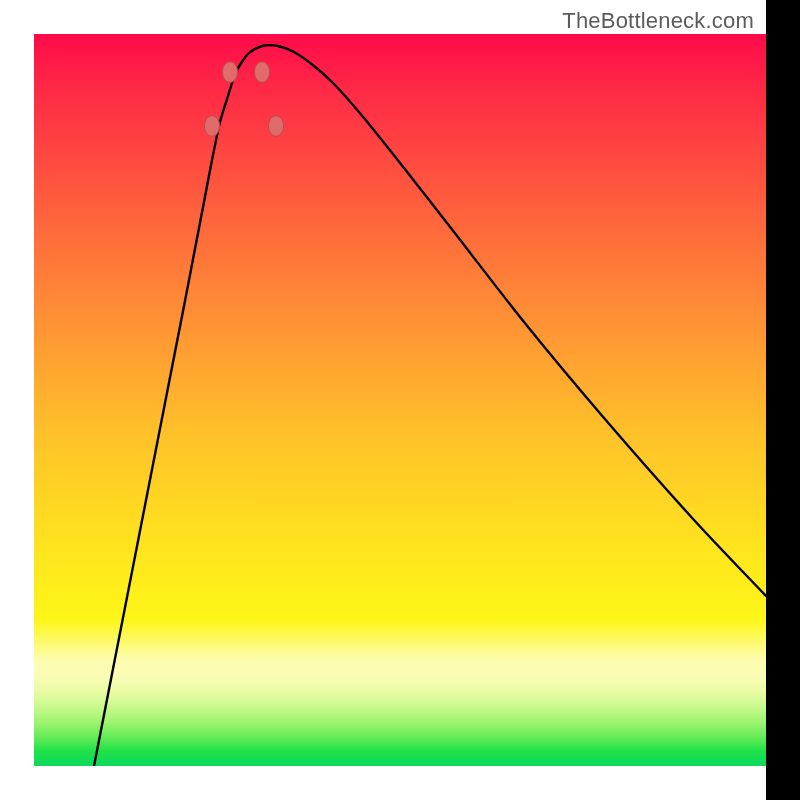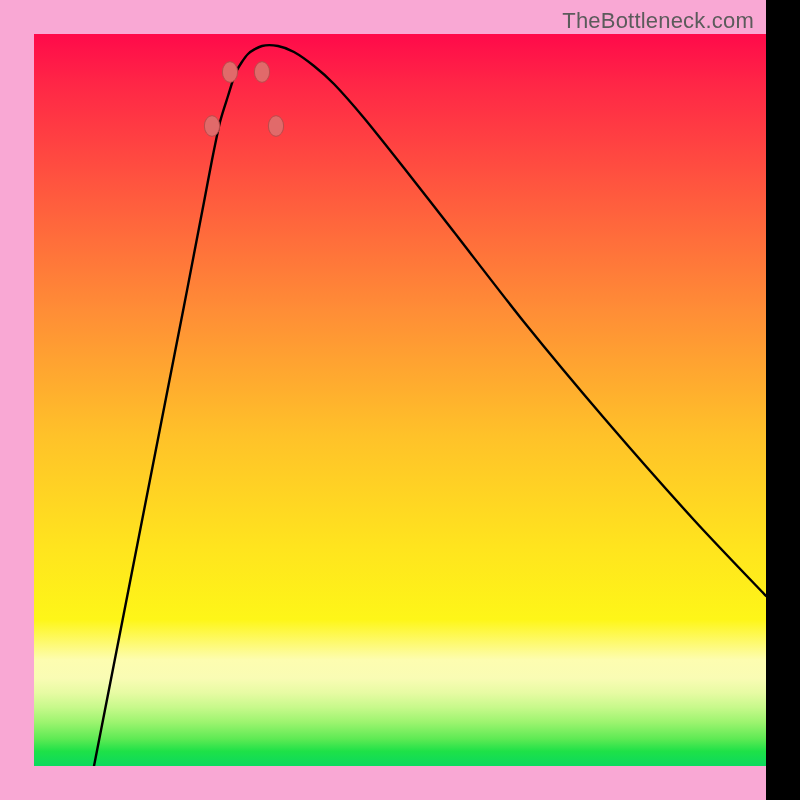--- a/index.html
+++ b/index.html
@@ -10,21 +10,21 @@
     background: #000000;
     overflow: hidden;
     font-family: Arial, Helvetica, sans-serif;
   }
   .frame {
     position: absolute;
     left: 0;
     top: 0;
     width: 766px;
     height: 800px;
-    background: #f9a8d4;
+    background: #ffffff;
   }
   .plot-area {
     position: absolute;
     left: 34px;
     top: 34px;
     width: 732px;
     height: 732px;
     overflow: hidden;
   }
   .gradient-bg {

